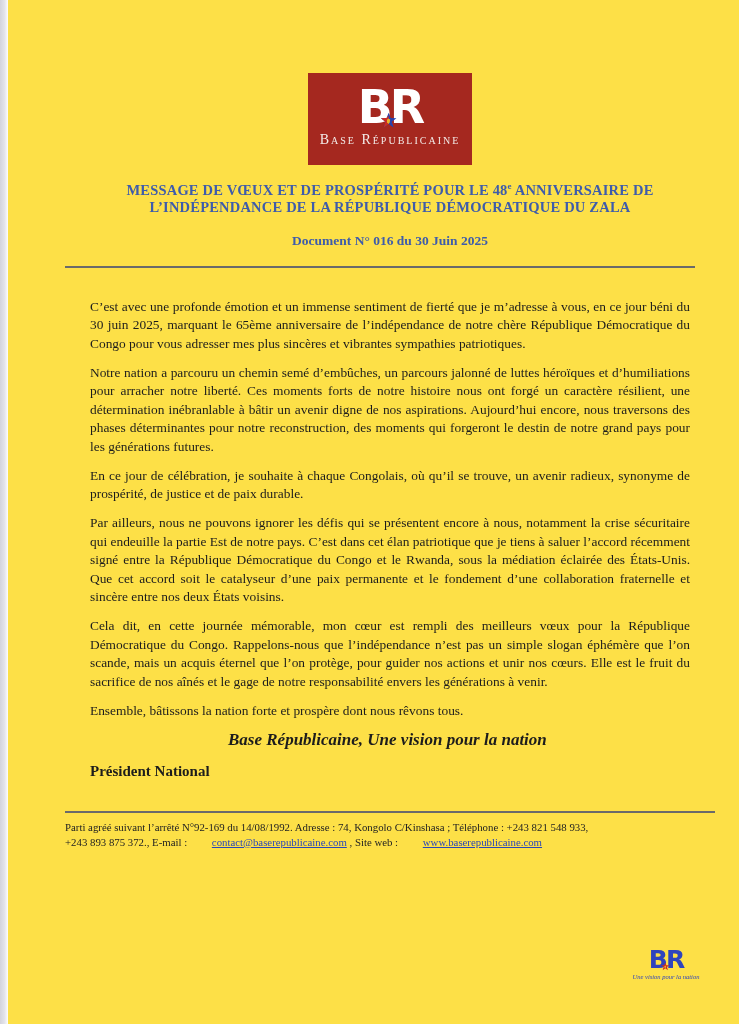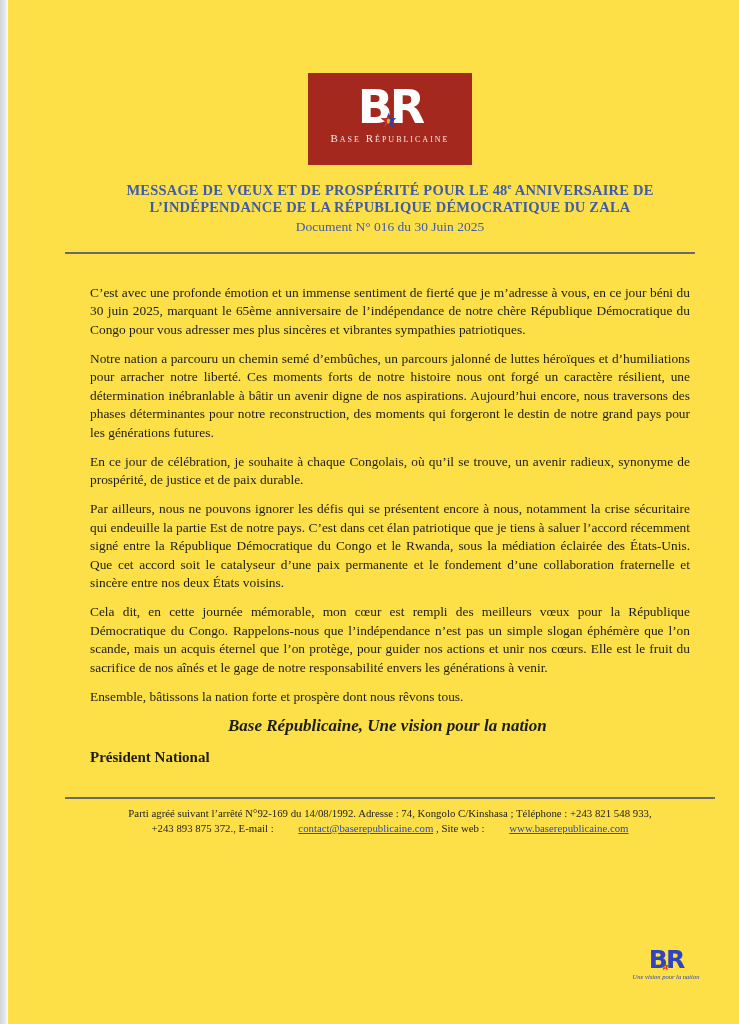--- a/index.html
+++ b/index.html
@@ -21,43 +21,43 @@
   }
   .logo-initials{
     position:relative;display:inline-block;margin-top:10px;
     font-family:"DejaVu Sans","Liberation Sans",sans-serif;
     font-weight:800;font-size:46px;line-height:48px;letter-spacing:-3px;
     color:#ffffff;
   }
   .logo-star{position:absolute;left:50%;bottom:2px;transform:translateX(-58%);width:17px;height:17px;}
   .logo-org{
     margin-top:1px;font-family:"Liberation Serif",serif;font-variant:small-caps;
-    font-size:11px;letter-spacing:2px;color:#f3ece9;
+    font-size:14px;letter-spacing:2px;color:#f3ece9;
   }
 
   
   .title{
     margin-top:13px;text-align:center;color:#3e5cab;
     font-size:14.5px;line-height:17px;font-weight:600;letter-spacing:.2px;
   }
   .title sup{font-size:9px;}
-  .doc-ref{margin-top:4px;text-align:center;color:#3e5cab;font-size:13.5px;line-height:14px;font-weight:400;}
+  .doc-ref{margin-top:18px;text-align:center;color:#3e5cab;font-size:13.5px;line-height:14px;font-weight:700;}
   .rule{margin:18px 0 0 -25px;width:630px;border:none;border-top:2px solid #6a6a6a;height:0;}
 
   
   .salutation{margin-top:65px;padding-left:60px;font-weight:bold;font-size:13.6px;line-height:18.5px;}
   .para{margin:0 0 10.5px 0;font-size:13.4px;line-height:18.5px;text-align:justify;}
   .para.first{margin-top:30px;}
   .slogan{margin-top:2px;padding-left:138px;font-weight:bold;font-style:italic;font-size:17px;line-height:18.5px;}
   .sig-name{margin-top:26px;padding-right:90px;text-align:right;font-weight:bold;font-size:13.6px;line-height:18.5px;}
   .sig-role{margin-top:13px;padding-right:90px;font-weight:bold;font-size:15px;line-height:18.5px;}
 
   
   .footer-rule{margin:30px 0 0 -25px;width:650px;border:none;border-top:2px solid #6a6a6a;height:0;}
-  .footer{margin-left:-25px;width:650px;padding-top:7px;text-align:center;font-size:10.8px;line-height:15px;color:#222222;}
+  .footer{margin-left:-25px;width:650px;padding-top:7px;font-size:10.8px;line-height:15px;color:#222222;}
   .footer a{color:#2a47b8;text-decoration:underline;margin-left:22px;}
 
   
   .mini-logo{position:absolute;right:34px;top:948px;width:78px;text-align:center;}
   .mini-initials{
     position:relative;display:inline-block;
     font-family:"DejaVu Sans","Liberation Sans",sans-serif;font-weight:800;
     font-size:25px;line-height:24px;letter-spacing:-2px;color:#2f44bd;
   }
   .mini-star{position:absolute;left:50%;bottom:1px;transform:translateX(-58%);width:9px;height:9px;}

